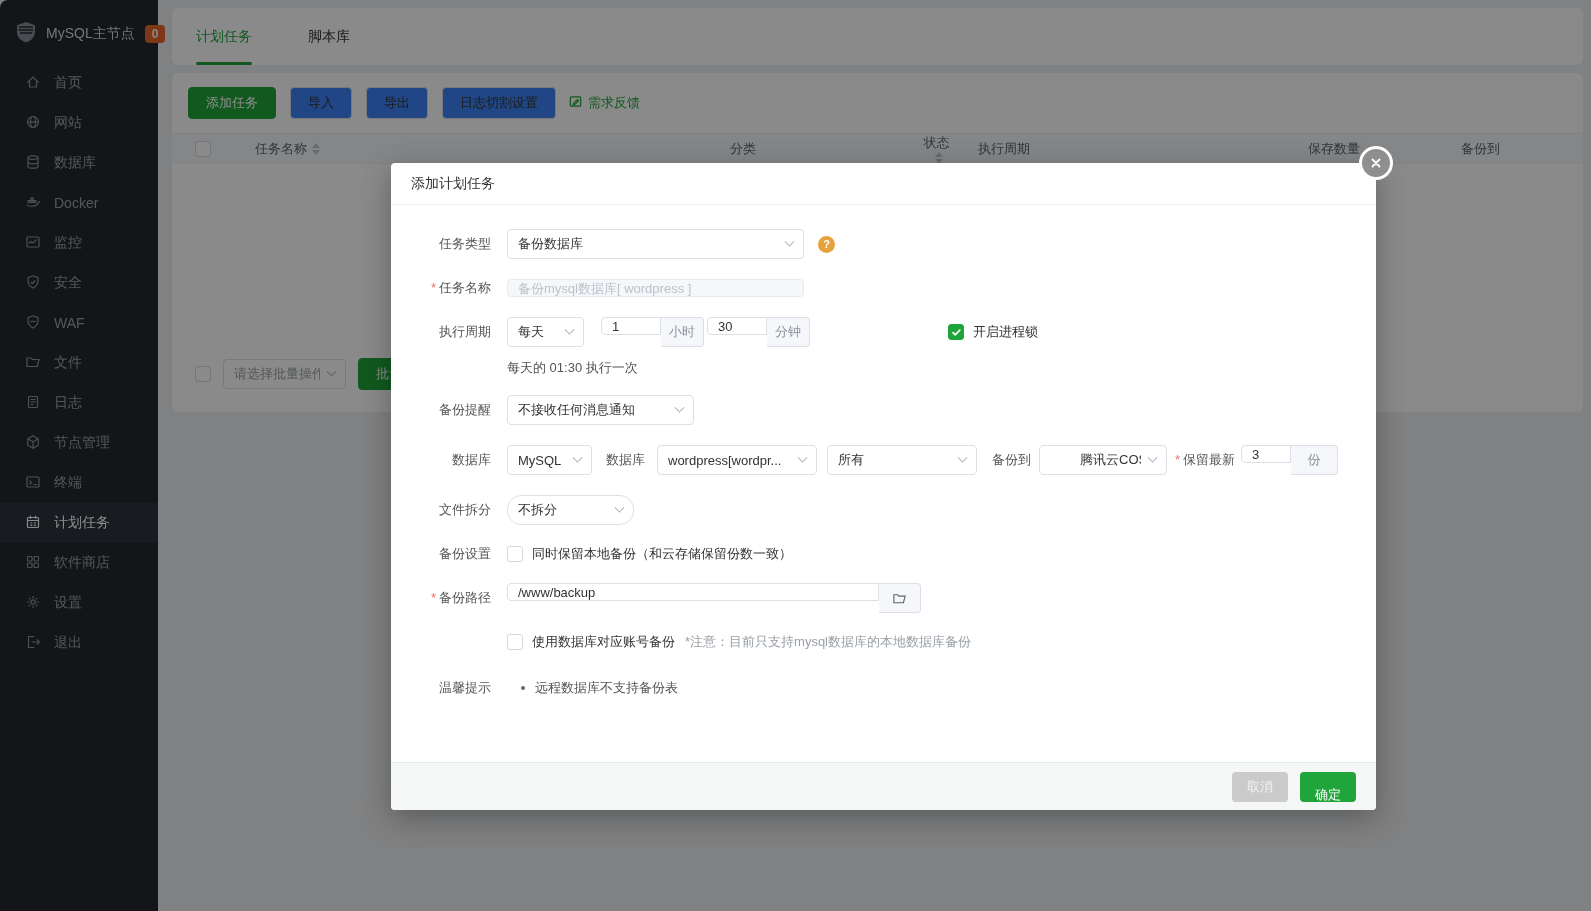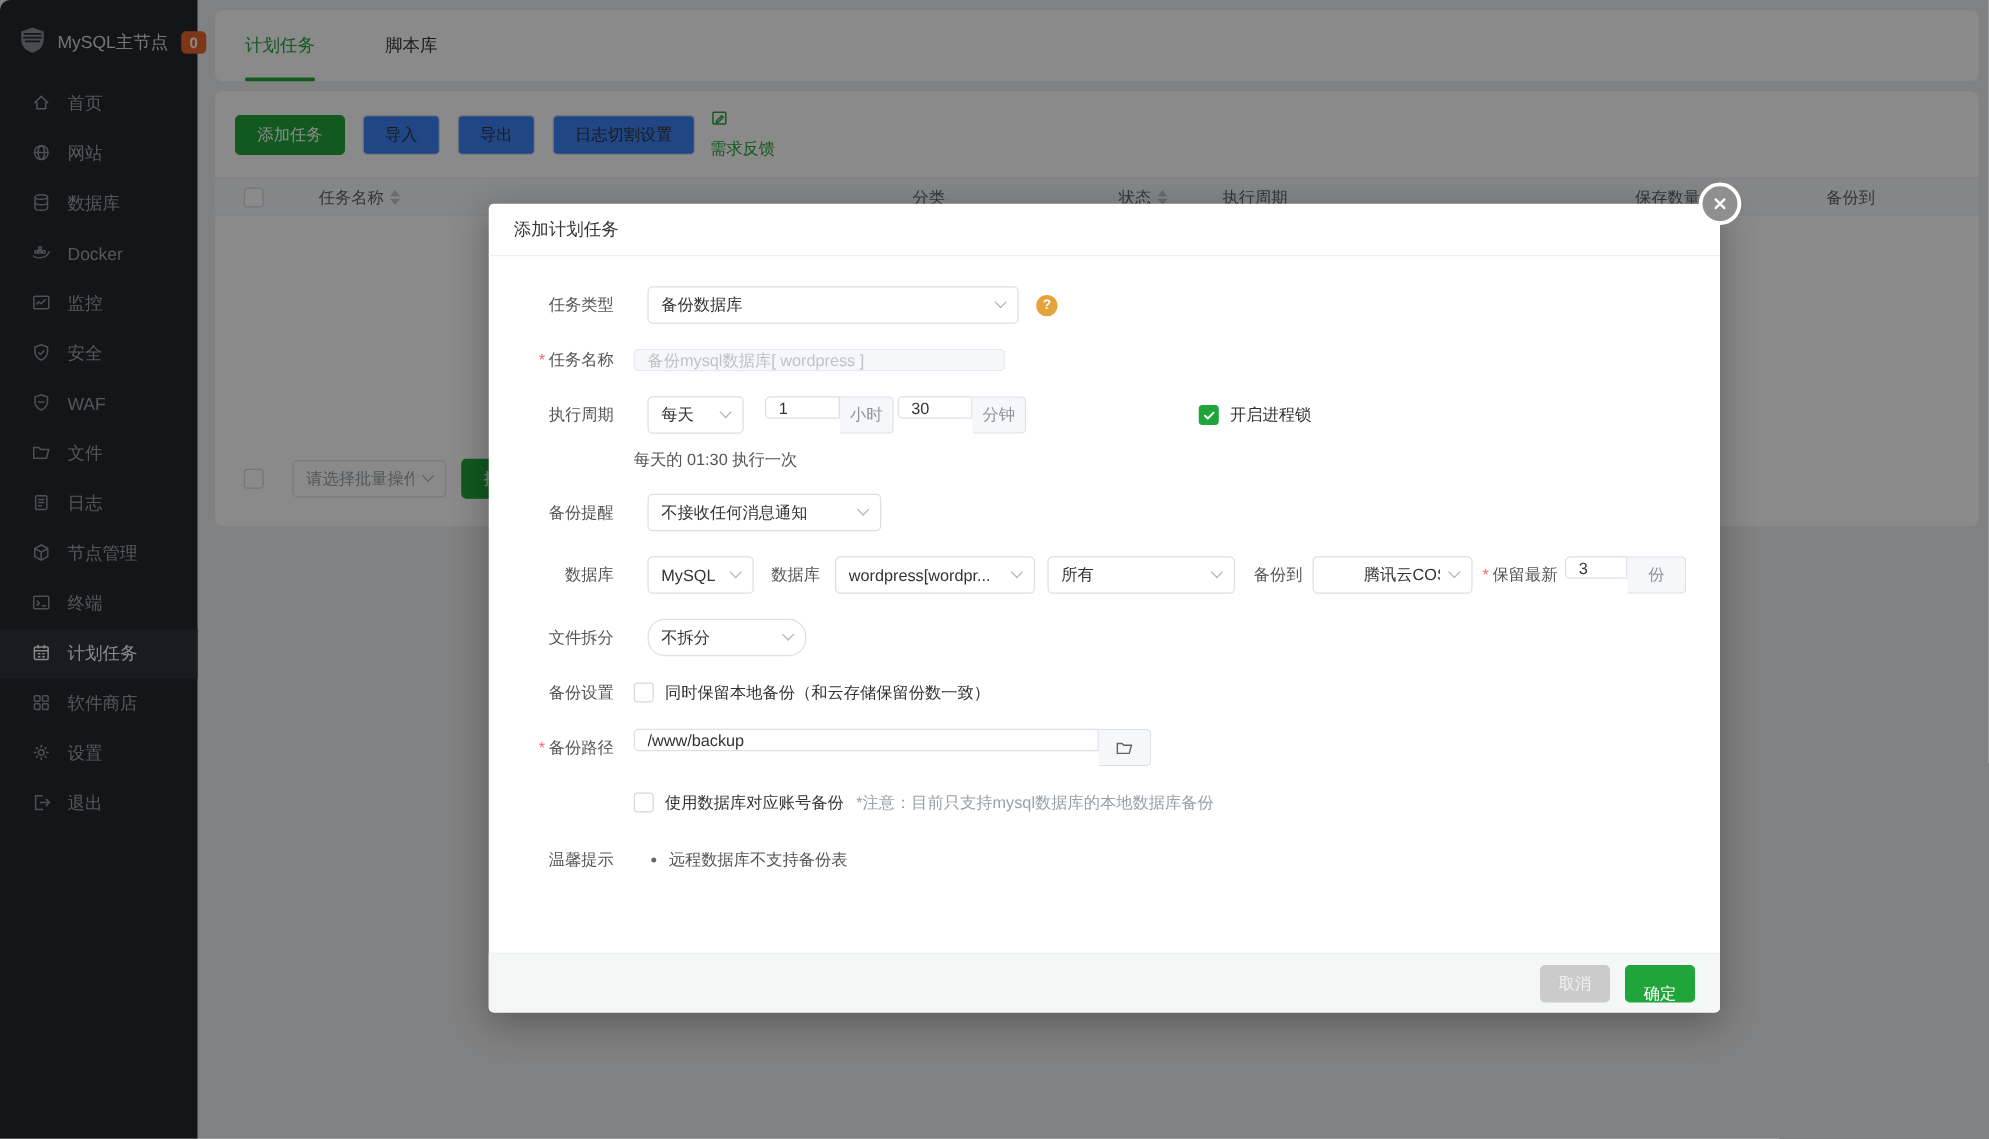--- a/index.html
+++ b/index.html
@@ -24,43 +24,43 @@
   .content { margin-left:158px; padding:8px 8px 0 14px; }
   .tabs-card { background:#fff; border-radius:6px; height:57px; display:flex; align-items:center; padding:0 24px; gap:56px; margin-bottom:8px; }
   .tab { font-size:14px; color:#333; height:100%; display:flex; align-items:center; position:relative; cursor:pointer; }
   .tab.active { color:#20a53a; }
   .tab.active::after { content:""; position:absolute; left:0; right:0; bottom:0; height:3px; background:#20a53a; border-radius:2px; }
 
   .main-card { background:#fff; border-radius:6px; }
   .toolbar { padding:14px 16px; display:flex; gap:14px; align-items:center; }
   .btn { height:32px; padding:0 17px; border:1px solid #dcdfe6; border-radius:4px; background:#3b82f6; font-size:13px; color:#333; cursor:pointer; display:flex; align-items:center; font-family:inherit; }
   .btn-primary { background:#20a53a; border-color:#20a53a; color:#fff; }
-  .link-feedback { display:flex; align-items:flex-start; gap:5px; color:#20a53a; font-size:13px; cursor:pointer; margin-left:-2px;flex-direction:column; }
+  .link-feedback { display:flex; align-items:flex-end; gap:5px; color:#20a53a; font-size:13px; cursor:pointer; margin-left:-2px; }
 
   .thead { display:flex; align-items:center; height:31px; background:#f6f7fa; border-top:1px solid #eef0f4; border-bottom:1px solid #eef0f4; font-size:13px; color:#5f6368; padding-left:23px; }
   .th { display:flex; align-items:center; }
   .th-check { width:60px; }
   .th-name  { width:475px; }
   .th-cat   { width:165px; }
-  .th-status{ width:83px; }
+  .th-status{ width:83px;flex-direction:column; }
   .th-cycle { width:330px; }
   .th-keep  { width:153px; }
   .th-backup{ flex:1; }
   .sort { display:inline-flex; flex-direction:column; gap:2px; margin-left:5px; cursor:pointer; }
   .sort i { width:0; height:0; border-left:4px solid transparent; border-right:4px solid transparent; }
   .sort .up { border-bottom:5px solid #c0c4cc; }
   .sort .down { border-top:5px solid #c0c4cc; }
 
   .tbody-empty { height:190px; background:#fff; }
   .batch-row { display:flex; align-items:center; gap:12px; padding:4px 0 22px 23px; }
 
   
   .cb { width:16px; height:16px; border:1px solid #d4d8df; border-radius:3px; background:#fff; flex:none; cursor:pointer; display:flex; align-items:center; justify-content:center; }
   .cb.checked { background:#20a53a; border-color:#20a53a; }
-  .select { height:30px; border:1px solid #dcdfe6; border-radius:4px; background:#fff; display:flex; align-items:center; justify-content:space-between; padding:0 10px; font-size:13px; color:#333; cursor:pointer;margin-left:11px; }
+  .select { height:30px; border:1px solid #dcdfe6; border-radius:4px; background:#fff; display:flex; align-items:center; justify-content:space-between; padding:0 10px; font-size:13px; color:#333; cursor:pointer; }
   .select .txt { overflow:hidden; white-space:nowrap; }
   .select.placeholder { color:#9aa0a6; }
   .chev { flex:none; width:7px; height:7px; border-right:1.4px solid #aab0b9; border-bottom:1.4px solid #aab0b9; transform:rotate(45deg) translate(-2px,-2px); margin-left:8px; }
   .tinput { height:18px; border:1px solid #dcdfe6; border-radius:4px; padding:0 10px; font-size:13px; color:#333; font-family:inherit; outline:none; background:#fff; width:100%; }
   .igroup { display:flex; height:30px; }
   .igroup .tinput { border-radius:4px 0 0 4px; }
   .suffix { height:30px; display:flex; align-items:center; justify-content:center; background:#f5f7fa; border:1px solid #dcdfe6; border-left:none; border-radius:0 4px 4px 0; color:#8d939c; font-size:13px; flex:none; }
 
   
   .overlay { position:absolute; inset:0; background:rgba(0,0,0,0.46); z-index:5; }

